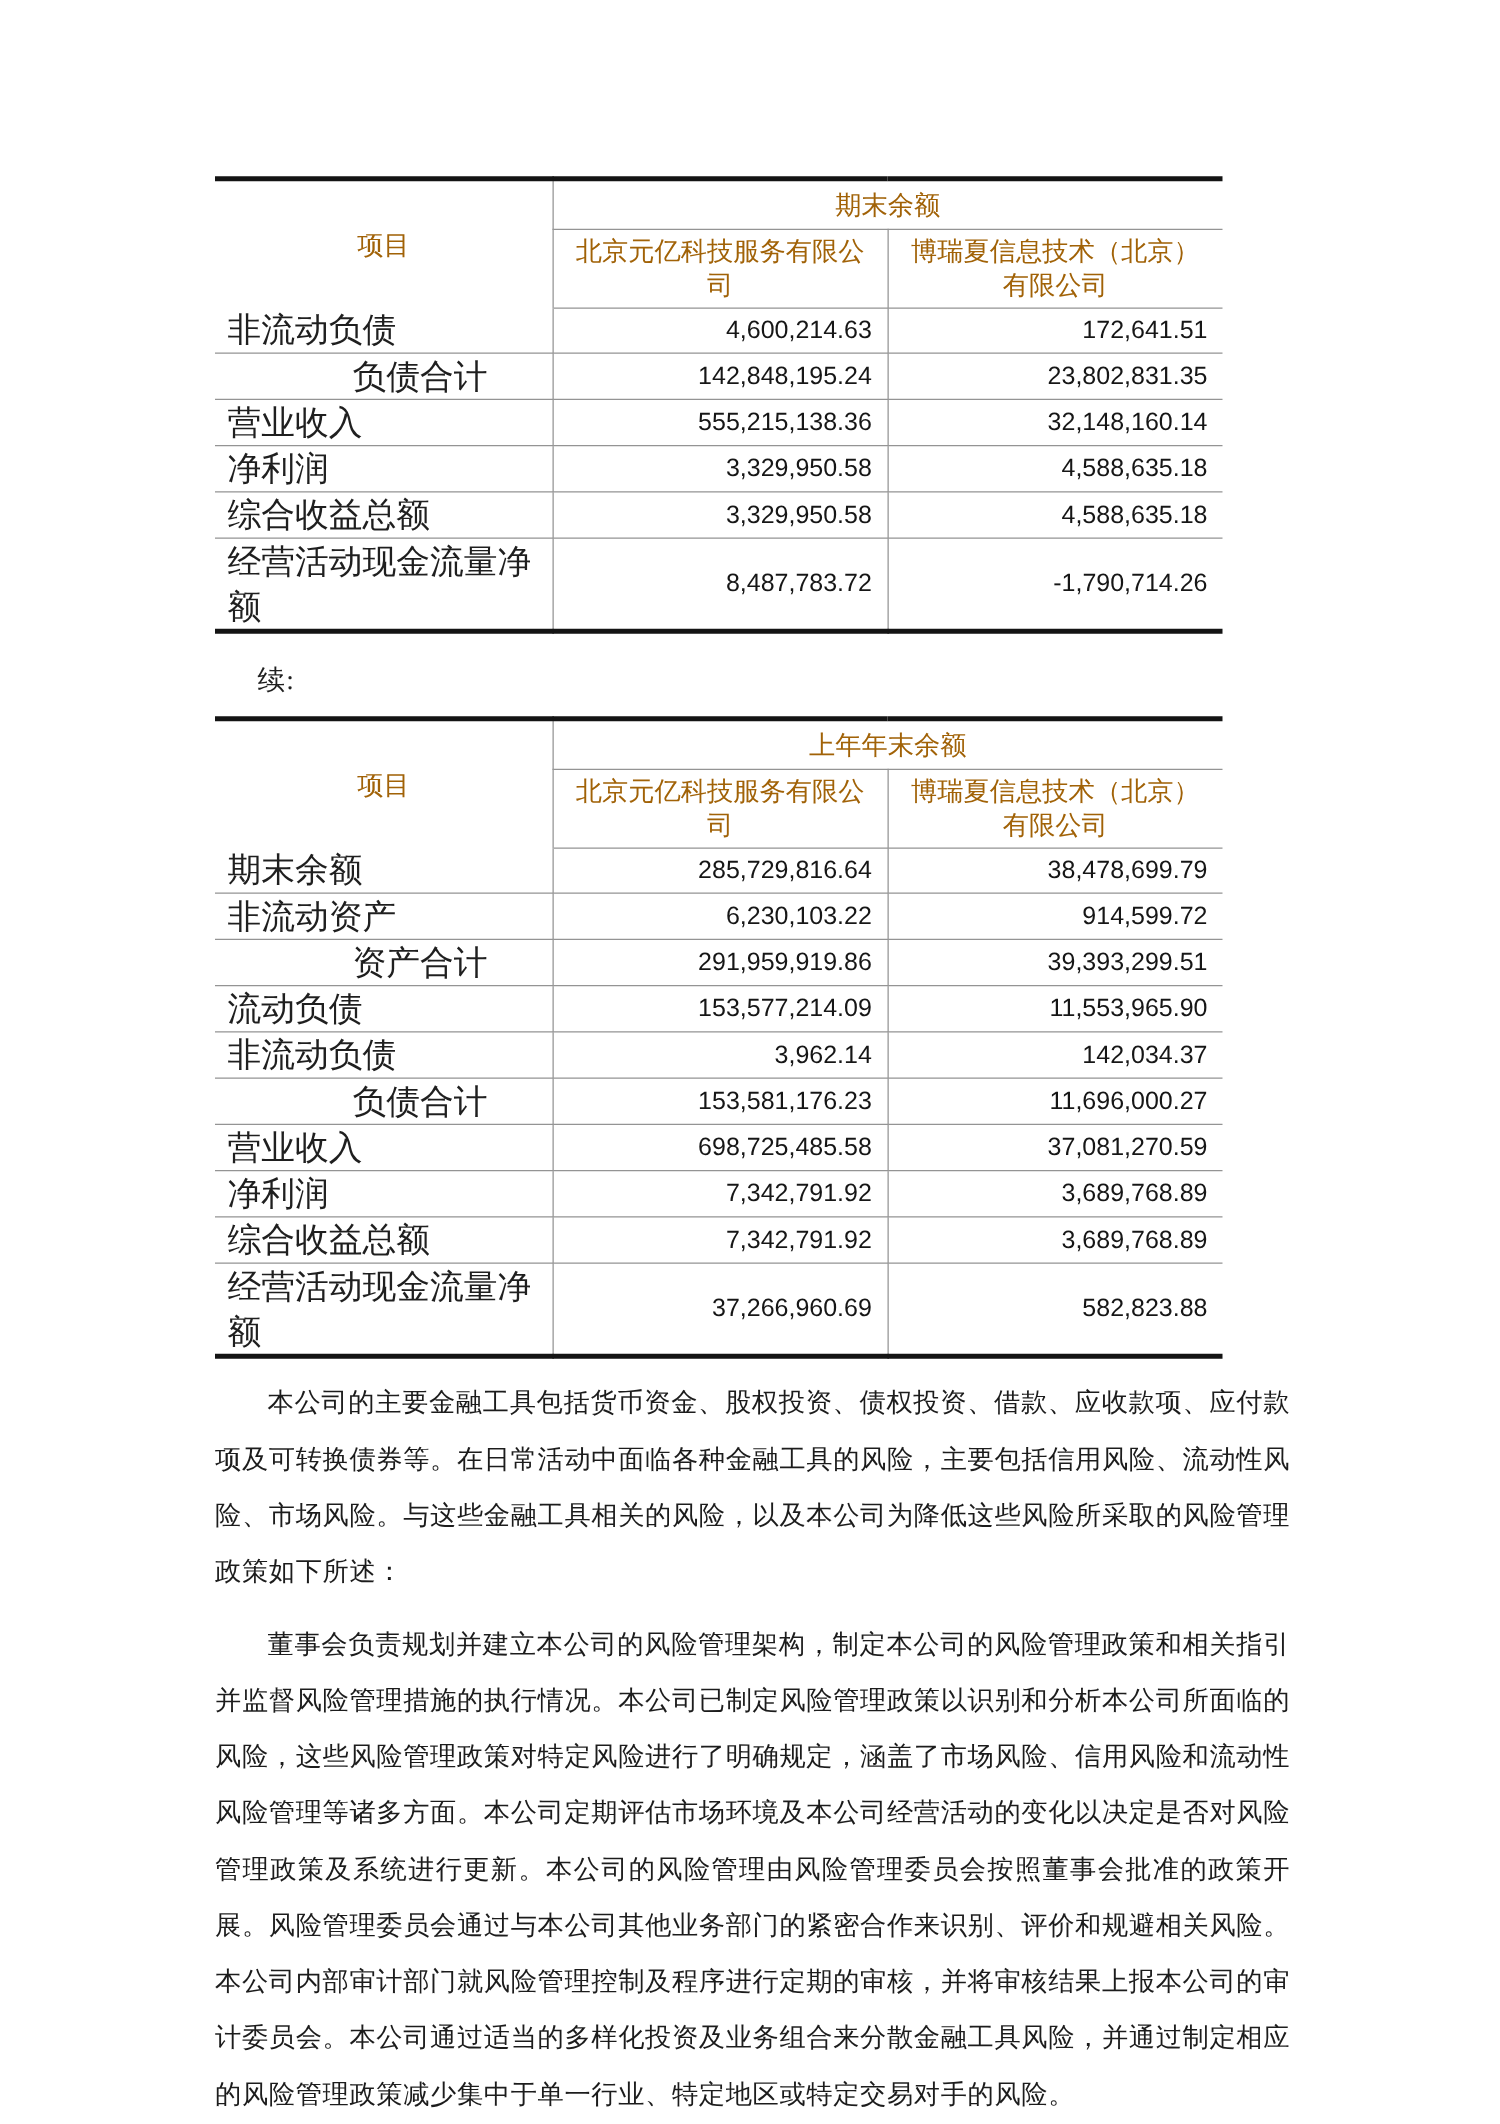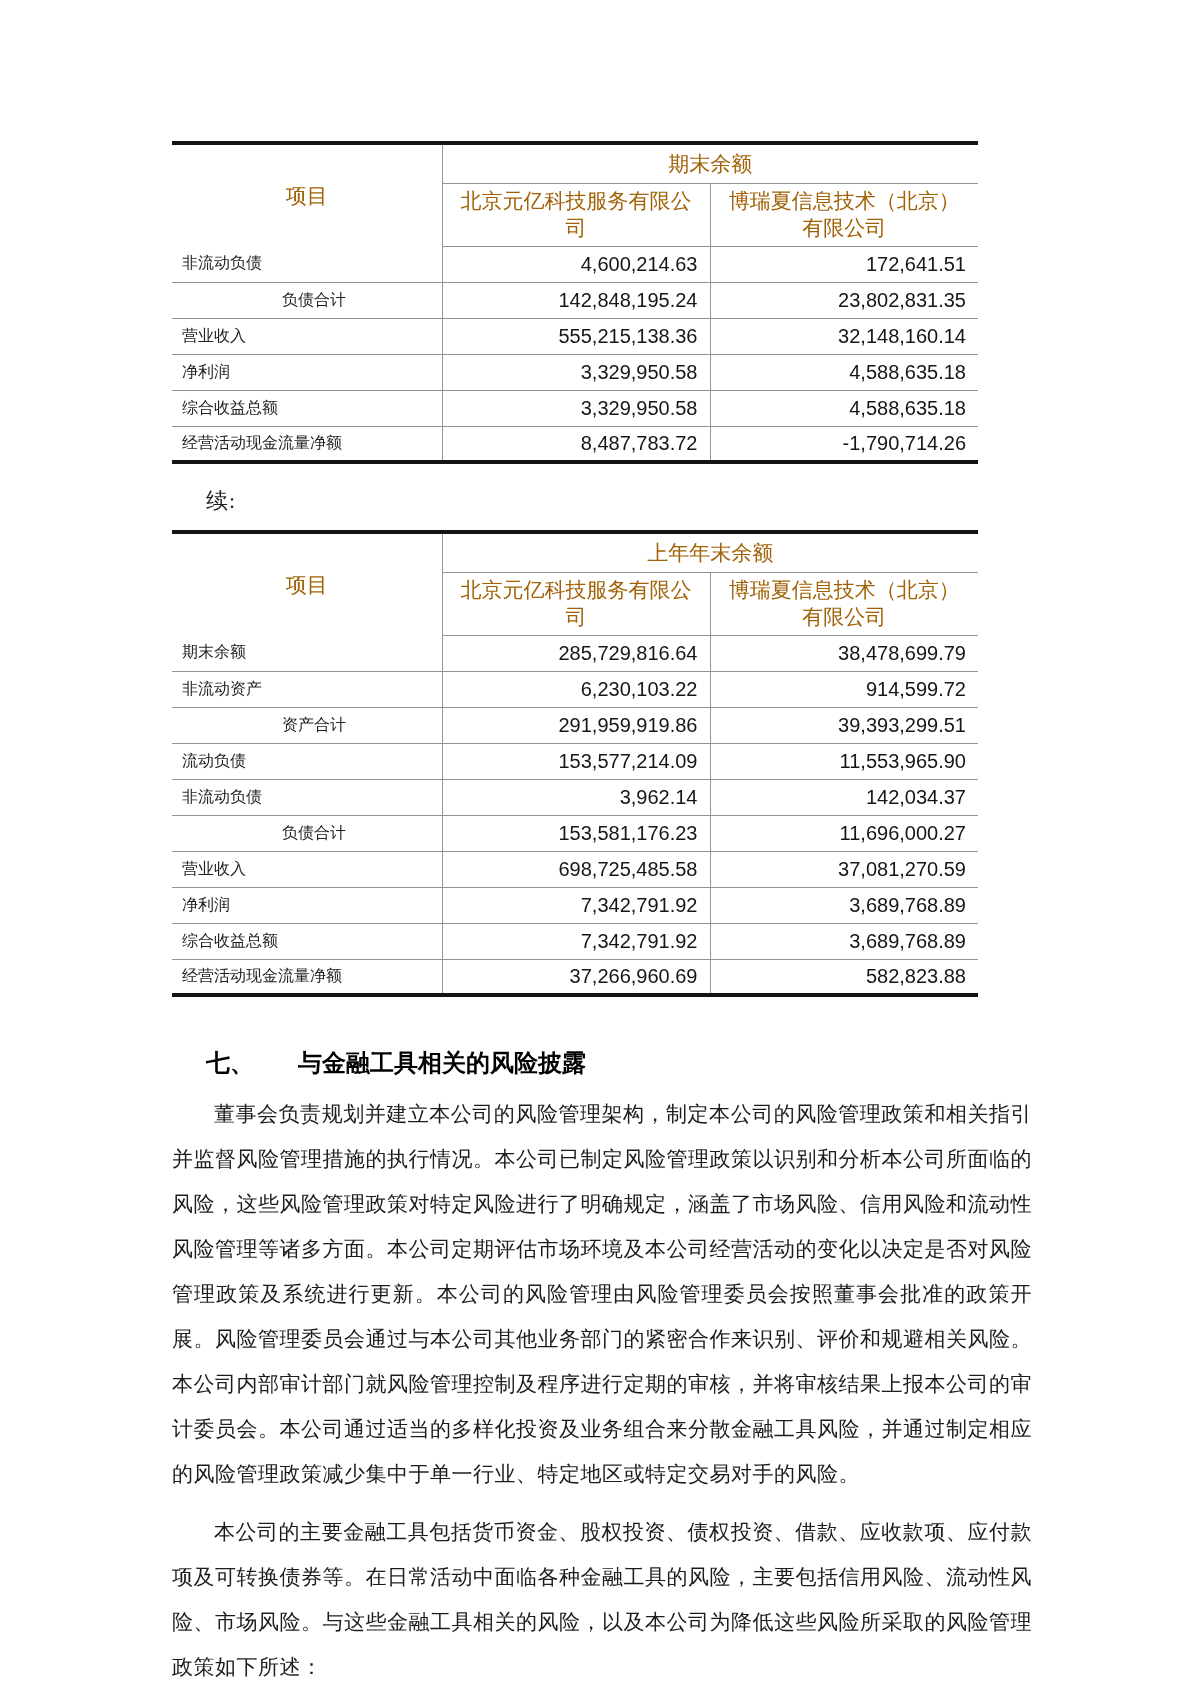--- a/index.html
+++ b/index.html
@@ -49,21 +49,21 @@
   }
   th.h-co.first { border-right: 1px solid #949494; }
 
   table.fin td {
     height: 36px;
     border-bottom: 1px solid #949494;
     vertical-align: middle;
   }
   table.fin tr:last-child td { border-bottom: none; }
   td.label {
-    font-size: 16px;
+    font-size: 27px;
     text-align: left;
     padding-left: 10px;
     border-right: 1px solid #949494;
   }
   td.label.indent { padding-left: 110px; }
   td.num {
     font-family: "Liberation Sans", sans-serif;
     font-size: 20px;
     text-align: right;
     padding-right: 12px;
@@ -223,22 +223,19 @@
           <td class="num">3,689,768.89</td>
         </tr>
         <tr>
           <td class="label">经营活动现金流量净额</td>
           <td class="num first">37,266,960.69</td>
           <td class="num">582,823.88</td>
         </tr>
       </tbody>
   </table>
 
-  <div class="section-heading">
-    <span class="sec-no">七、</span><span>与金融工具相关的风险披露</span>
-  </div>
-
+
+  <p class="body-para">本公司的主要金融工具包括货币资金、股权投资、债权投资、借款、应收款项、应付款项及可转换债券等。在日常活动中面临各种金融工具的风险，主要包括信用风险、流动性风险、市场风险。与这些金融工具相关的风险，以及本公司为降低这些风险所采取的风险管理政策如下所述：</p>
   <p class="body-para">董事会负责规划并建立本公司的风险管理架构，制定本公司的风险管理政策和相关指引并监督风险管理措施的执行情况。本公司已制定风险管理政策以识别和分析本公司所面临的风险，这些风险管理政策对特定风险进行了明确规定，涵盖了市场风险、信用风险和流动性风险管理等诸多方面。本公司定期评估市场环境及本公司经营活动的变化以决定是否对风险管理政策及系统进行更新。本公司的风险管理由风险管理委员会按照董事会批准的政策开展。风险管理委员会通过与本公司其他业务部门的紧密合作来识别、评价和规避相关风险。本公司内部审计部门就风险管理控制及程序进行定期的审核，并将审核结果上报本公司的审计委员会。本公司通过适当的多样化投资及业务组合来分散金融工具风险，并通过制定相应的风险管理政策减少集中于单一行业、特定地区或特定交易对手的风险。</p>
-  <p class="body-para">本公司的主要金融工具包括货币资金、股权投资、债权投资、借款、应收款项、应付款项及可转换债券等。在日常活动中面临各种金融工具的风险，主要包括信用风险、流动性风险、市场风险。与这些金融工具相关的风险，以及本公司为降低这些风险所采取的风险管理政策如下所述：</p>
 
   <div class="subsection-heading">（一）信用风险</div>
 
 </div>
 
 </body></html>

